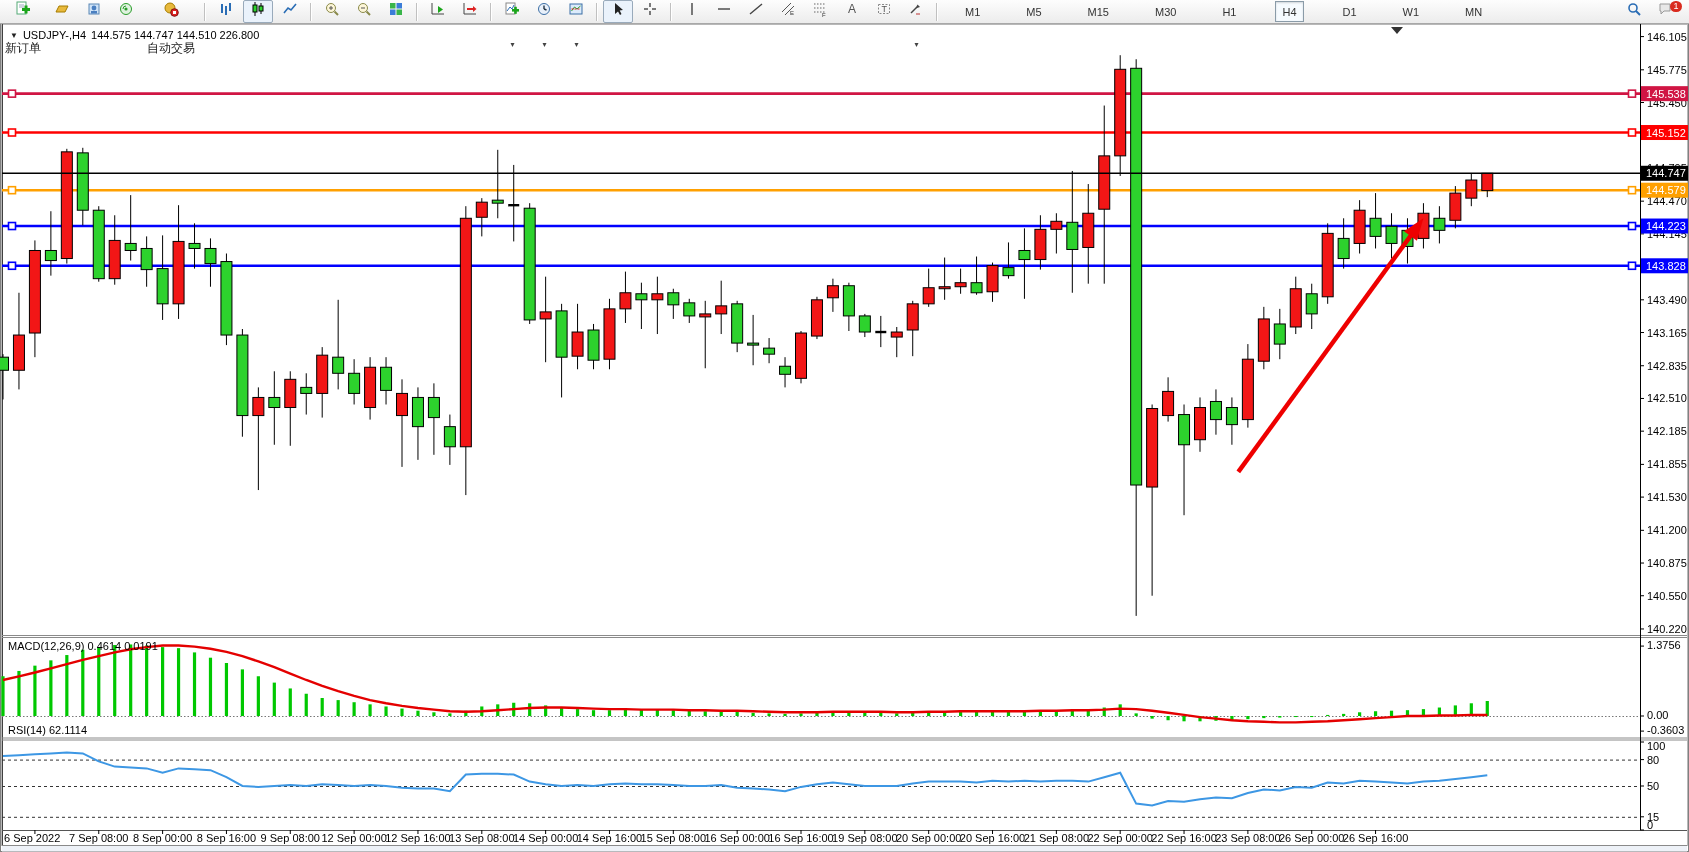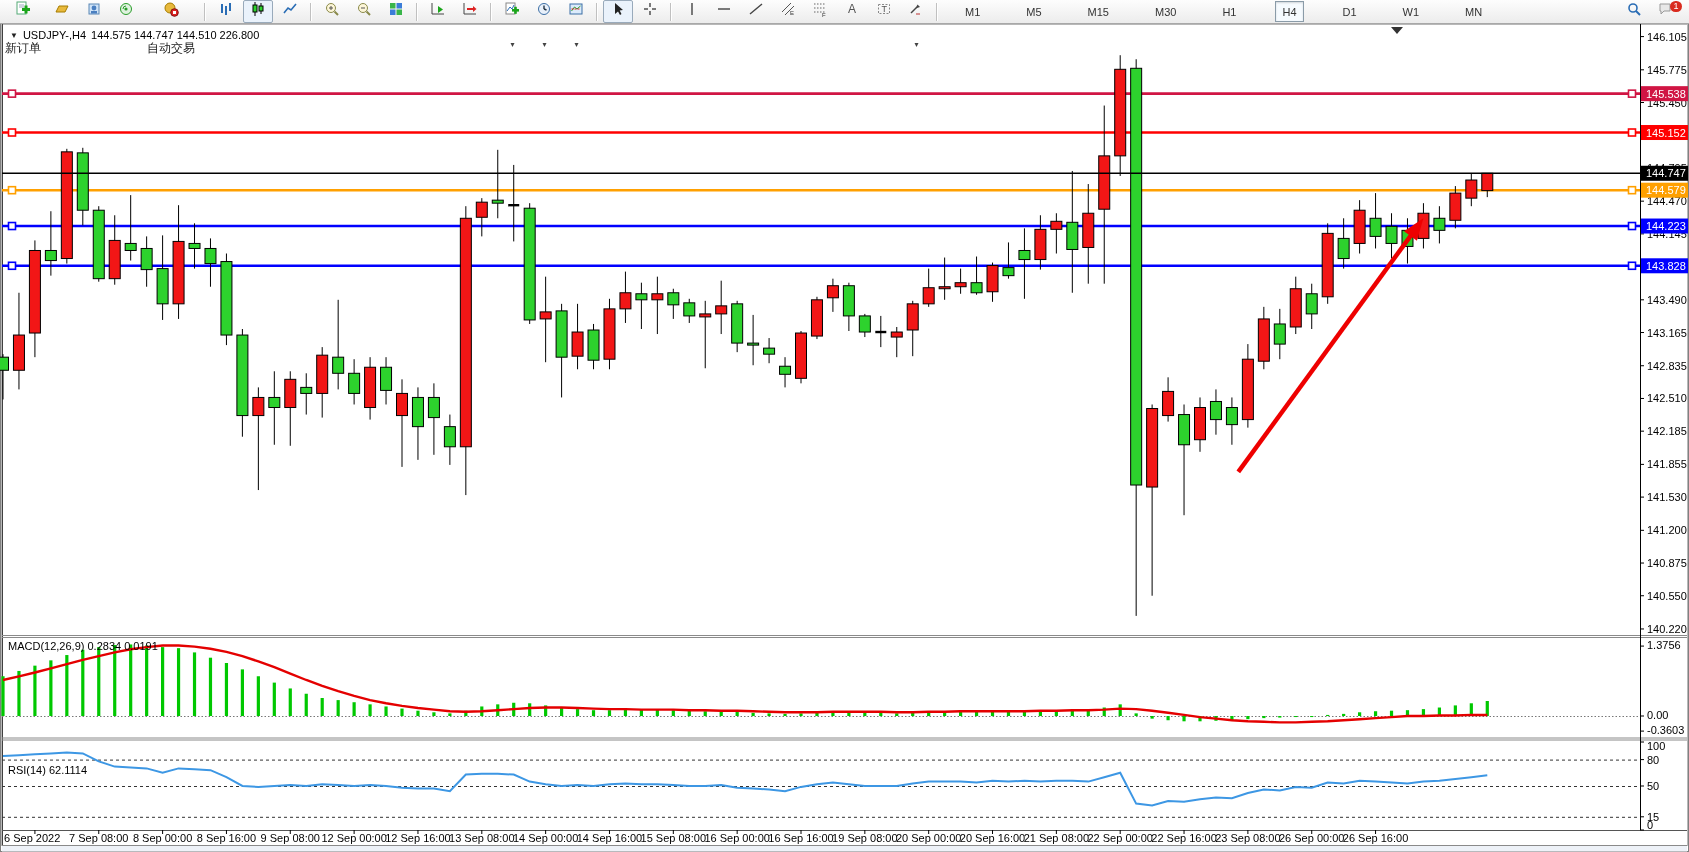--- a/index.html
+++ b/index.html
@@ -236,23 +236,23 @@
       </div>
     </div>
 
   <div class="chart-title">
     <span class="tri">▼</span>
     <span>USDJPY-,H4</span>
     <span>144.575 144.747 144.510 226.800</span>
   </div>
 
   <div class="ind-label" style="top:640px;">
-    <span>MACD(12,26,9)</span> <span>0.2834 0.0191</span>
+    <span>MACD(12,26,9)</span> <span>0.4614 0.0191</span>
   </div>
-  <div class="ind-label" style="top:764px;">
+  <div class="ind-label" style="top:724px;">
     <span>RSI(14)</span> <span>62.1114</span>
   </div>
 
   <svg id="chart" width="1689" height="852" style="position:absolute;left:0;top:0;">
       <rect x="0.5" y="23.5" width="1688" height="828" fill="#ffffff" stroke="#808080"></rect>
       <rect x="1.5" y="24.5" width="1686" height="821" fill="none" stroke="#b8b8b8"></rect>
       <line x1="2.5" y1="24" x2="2.5" y2="845" stroke="#404040"></line>
       <rect x="2" y="846" width="1685" height="5.5" fill="#eef2f8"></rect>
       <line x1="2" y1="635.5" x2="1687" y2="635.5" stroke="#8a8a8a"></line>
       <line x1="2" y1="637.5" x2="1687" y2="637.5" stroke="#8a8a8a"></line>

